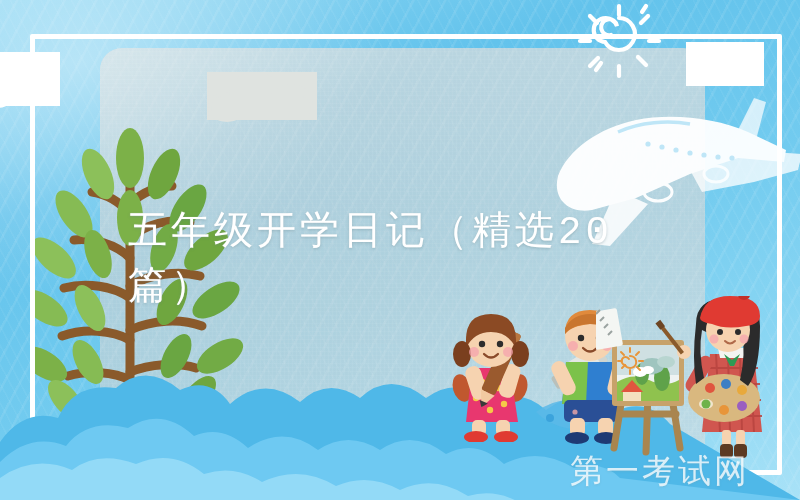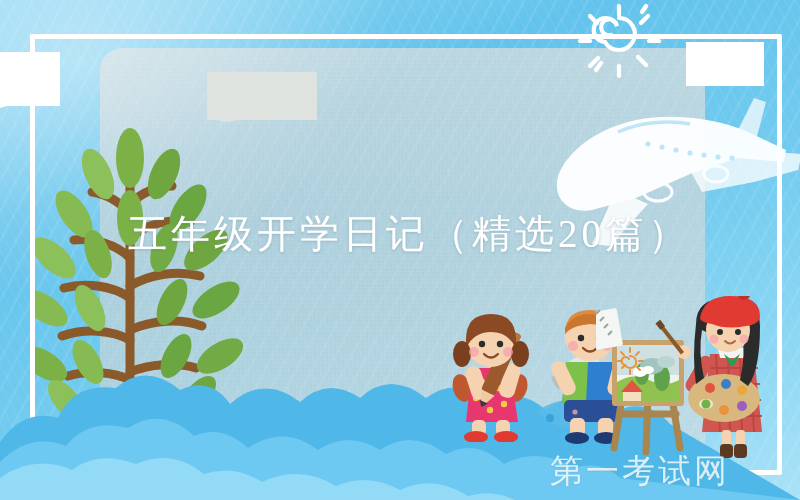--- a/index.html
+++ b/index.html
@@ -95,26 +95,26 @@
   #kid-artist{position:absolute;left:596px;top:296px;width:200px;height:166px;}
 
   
   .title{
     position:absolute;left:128px;top:206px;width:566px;
     color:#ffffff;
     font-size:39px;line-height:55px;letter-spacing:4px;
     font-weight:400;
     text-shadow:0 1px 3px rgba(90,120,130,.38), 0 0 1px rgba(255,255,255,.5);
     white-space:normal;
-    font-family:Liberation Serif, serif;
+    font-family:Liberation Mono, monospace;
   }
 
   
   .watermark{
-    position:absolute;left:550px;top:449px;
+    position:absolute;left:570px;top:449px;
     font-size:33px;letter-spacing:3px;
     color:rgba(255,255,255,.78);
     text-shadow:0 1px 2px rgba(110,150,165,.25);
     font-family:"DejaVu Sans","Liberation Sans",sans-serif;
   }
 </style>
 </head>
 <body>
 
 <div id="stage">

